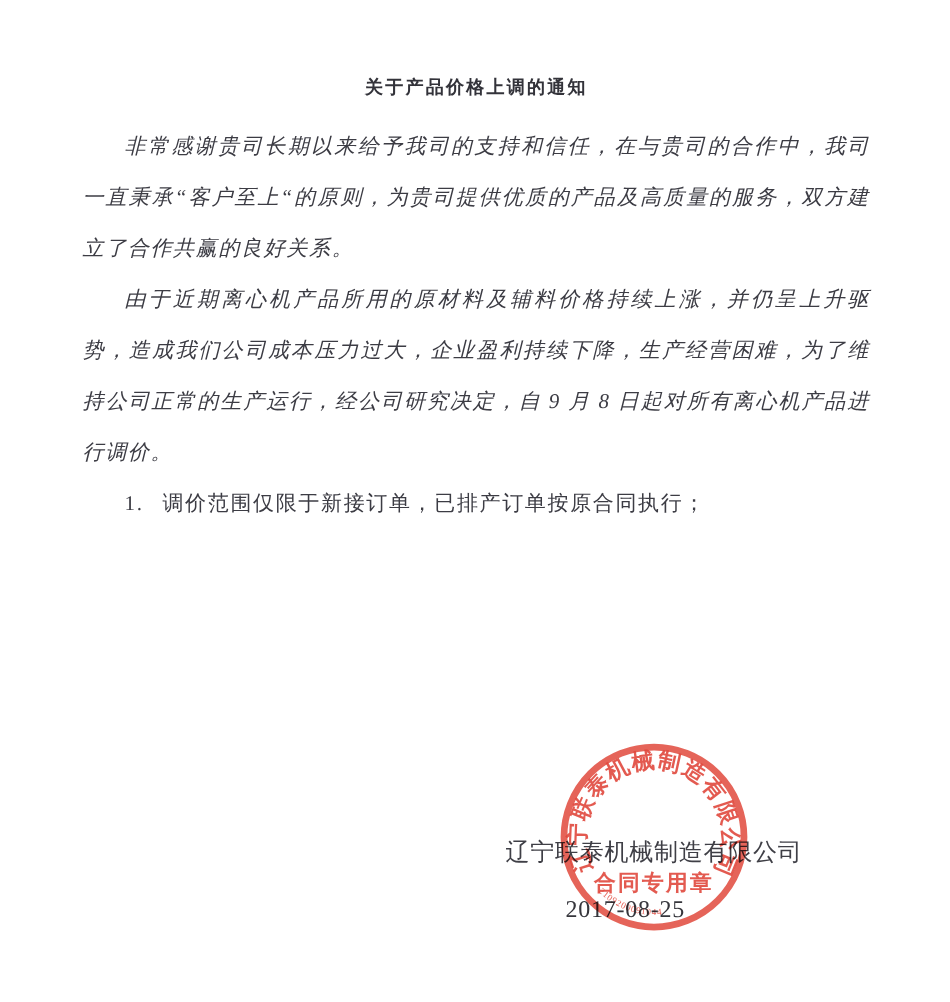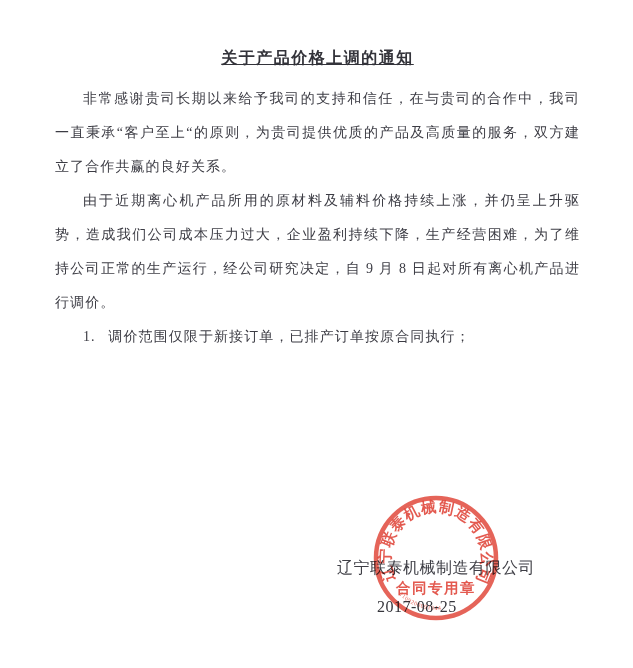--- a/index.html
+++ b/index.html
@@ -10,37 +10,36 @@
     background: #ffffff;
     overflow: hidden;
     font-family: "Liberation Serif", "DejaVu Serif", serif;
     color: #3c3c44;
   }
   .doc {
     padding: 46px 53px 0 55px;
   }
   h1.title {
     margin: 0;
-    font-size: 16px;
+    font-size: 12px;
     line-height: 24px;
     font-weight: bold;
     text-align: center;
     color: #33333a;
     letter-spacing: 1.5px;
-    text-decoration: underline;
   }
   .body-text {
     margin-top: 12px;
     font-size: 14px;
     line-height: 34px;
     letter-spacing: 1.1px;
     text-align: justify;
   }
   .body-text p { margin: 0; }
-  .para { text-indent: 2em; }
+  .para { text-indent: 2em; font-style: italic; }
   .list-item { text-indent: 2em; }
   .list-item .marker { margin-right: 0.9em; }
   .company-line {
     position: absolute;
     left: 337px;
     top: 558px;
     font-size: 16px;
     letter-spacing: 0.5px;
     color: #3f3f46;
     white-space: nowrap;

